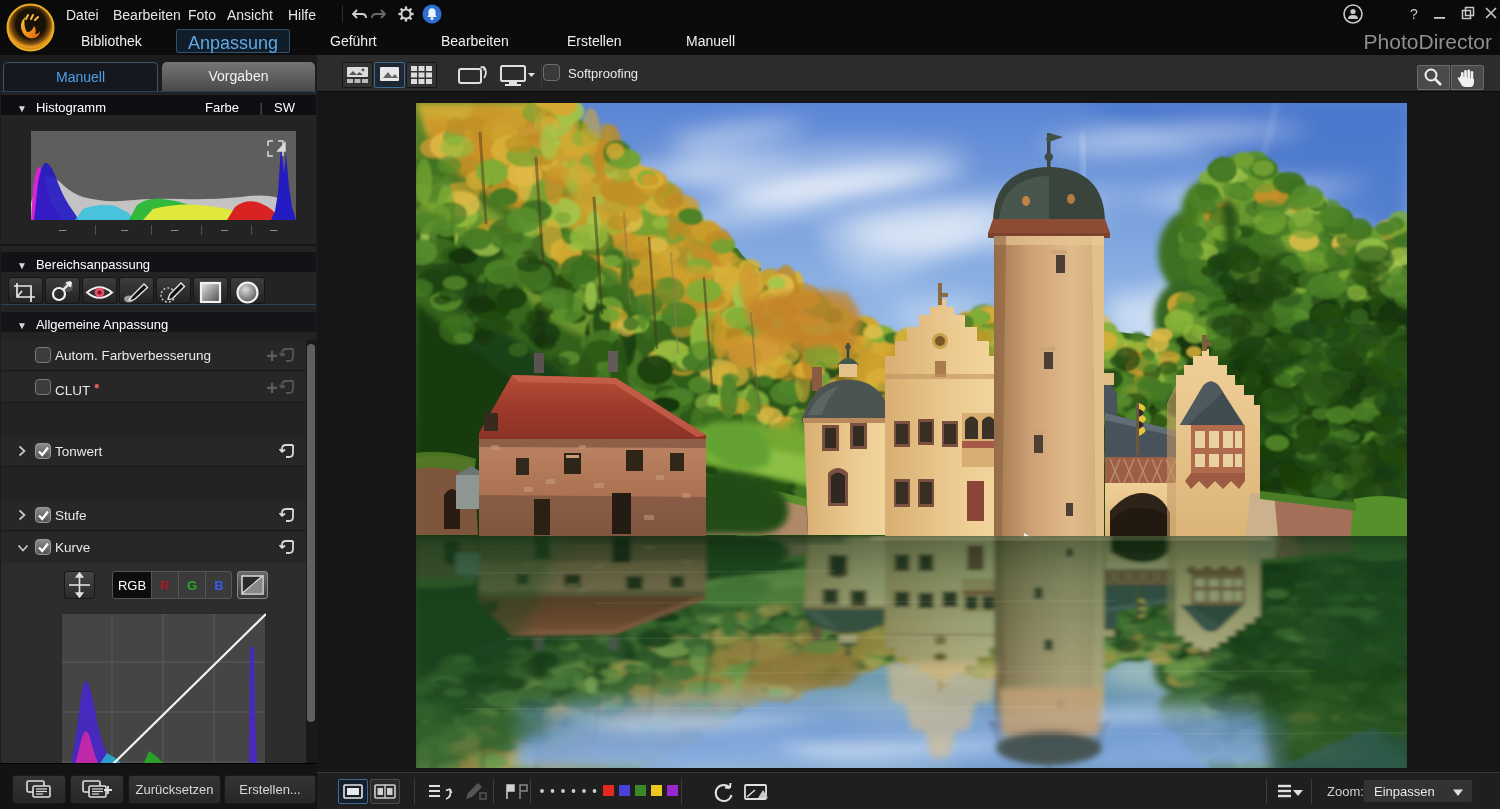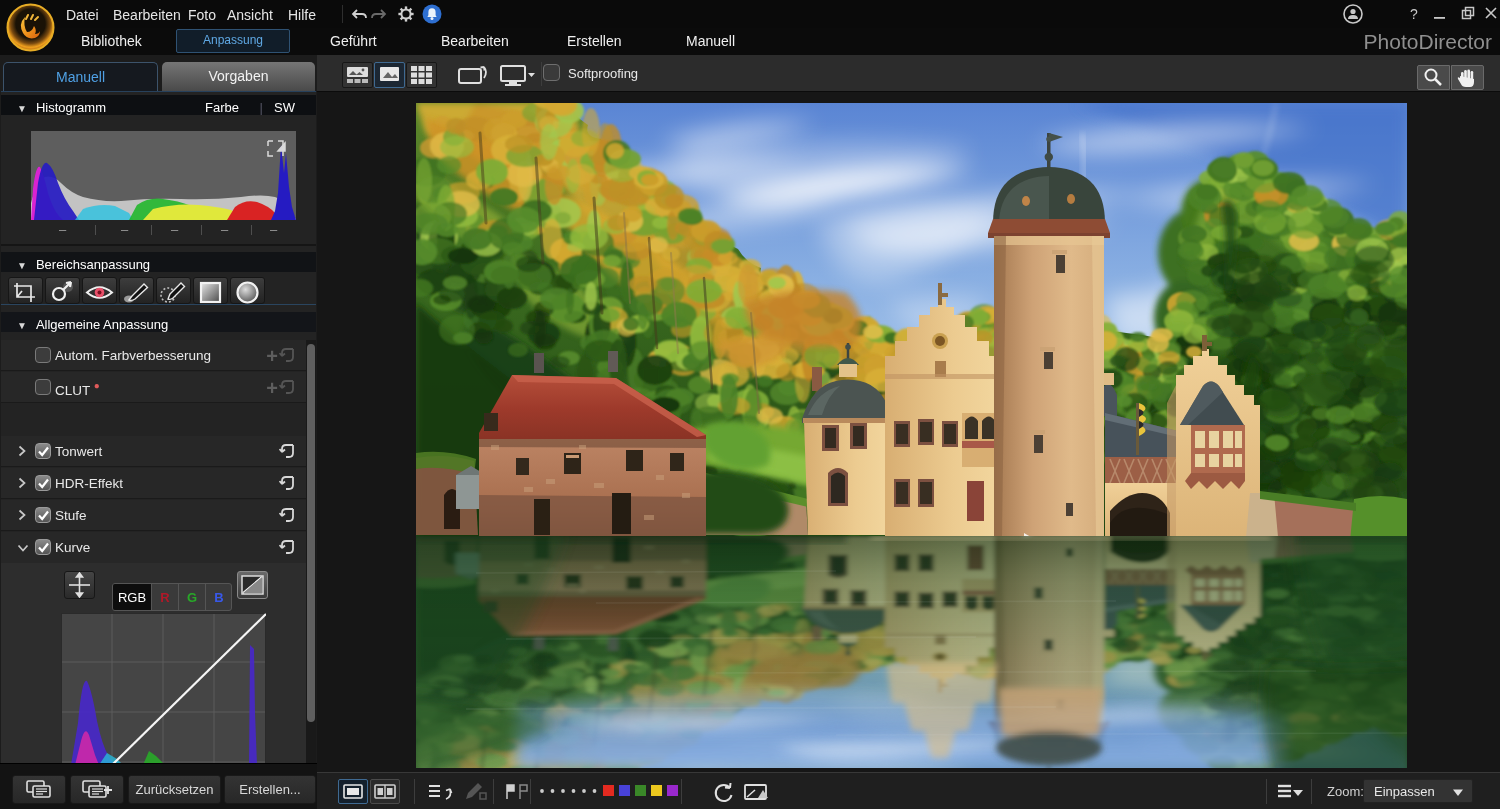--- a/index.html
+++ b/index.html
@@ -6,21 +6,21 @@
   html,body { width:1500px; height:809px; overflow:hidden; background:#000; }
   body { font-family:"Liberation Sans", sans-serif; position:relative; }
   .abs { position:absolute; }
 
   
   #titlebar { left:0; top:0; width:1500px; height:28px; background:#0a0a0a; }
   .menu { color:#e6e6e6; font-size:14px; top:7px; }
   #tabbar { left:0; top:28px; width:1500px; height:27px; background:#0b0b0b; }
   .modetab { color:#f0f0f0; font-size:14px; top:33px; }
   #anp-box { left:176px; top:29px; width:114px; height:24px; background:#111d29; border:1px solid #2f5273; border-radius:2px; }
-  #anp-box span { display:block; text-align:center; color:#5fa8e4; font-size:12px; margin-top:3px; }
+  #anp-box span { display:block; text-align:center; color:#5fa8e4; font-size:18px; margin-top:3px; }
   #photodirector { right:8px; top:30px; color:#8f8f8f; font-size:21px; }
 
   
   #leftpanel { left:0; top:55px; width:317px; height:754px; background:#1c1c1c; }
   .ltab { top:62px; height:29px; border-radius:5px 5px 0 0; font-size:14px; text-align:center; line-height:29px; }
   #tab-manuell { left:3px; width:155px; background:#15191f; border:1px solid #3c536b; border-bottom:none; color:#4fa0e4; }
   #tab-vorgaben { left:162px; width:153px; background:linear-gradient(#757575,#4a4a4a); color:#f2f2f2; }
   #lp-body { left:1px; top:91px; width:315px; height:672px; background:#232323; border-top:1px solid #27415c; }
   .sechead { position:absolute; left:0; width:100%; height:20px; background:#0d0f12; color:#ffffff; font-size:13px; line-height:26px; }
   .sechead .tri { display:inline-block; margin:0 9px 1px 16px; font-size:10px; color:#d8d8d8; }
@@ -234,32 +234,20 @@
         <path d="M2.5 1.5 L7.5 6 L2.5 10.5" stroke="#c8c8c8" stroke-width="1.7" fill="none"></path>
       </svg>
     <span class="chk on"><svg width="15" height="15" viewBox="0 0 15 15">
           <path d="M3 7.5 L6.2 11 L12 3.5" stroke="#fff" stroke-width="2.2" fill="none"></path>
         </svg></span>
     <span class="lbl">Tonwert</span>
     <svg class="abs" style="right:9px; top:6px;" width="18" height="18" viewBox="0 0 18 18">
         <path d="M14 3 L7 3 Q3 3 3 7 L3 10 M3 10 l-2.5 -3 M3 10 l3 -2.5 M14 3 l0 8 q0 4 -4 4 l-3 0" stroke="#d8d8d8" stroke-width="1.8" fill="none"></path>
       </svg>
   </div>
-  <div class="row" style="top:376px;">
-    <svg class="arr" width="10" height="12" viewBox="0 0 10 12">
-        <path d="M2.5 1.5 L7.5 6 L2.5 10.5" stroke="#c8c8c8" stroke-width="1.7" fill="none"></path>
-      </svg>
-    <span class="chk on"><svg width="15" height="15" viewBox="0 0 15 15">
-          <path d="M3 7.5 L6.2 11 L12 3.5" stroke="#fff" stroke-width="2.2" fill="none"></path>
-        </svg></span>
-    <span class="lbl">HDR-Effekt</span>
-    <svg class="abs" style="right:9px; top:6px;" width="18" height="18" viewBox="0 0 18 18">
-        <path d="M14 3 L7 3 Q3 3 3 7 L3 10 M3 10 l-2.5 -3 M3 10 l3 -2.5 M14 3 l0 8 q0 4 -4 4 l-3 0" stroke="#d8d8d8" stroke-width="1.8" fill="none"></path>
-      </svg>
-  </div>
   <div class="row" style="top:408px;">
     <svg class="arr" width="10" height="12" viewBox="0 0 10 12">
         <path d="M2.5 1.5 L7.5 6 L2.5 10.5" stroke="#c8c8c8" stroke-width="1.7" fill="none"></path>
       </svg>
     <span class="chk on"><svg width="15" height="15" viewBox="0 0 15 15">
           <path d="M3 7.5 L6.2 11 L12 3.5" stroke="#fff" stroke-width="2.2" fill="none"></path>
         </svg></span>
     <span class="lbl">Stufe</span>
     <svg class="abs" style="right:9px; top:6px;" width="18" height="18" viewBox="0 0 18 18">
         <path d="M14 3 L7 3 Q3 3 3 7 L3 10 M3 10 l-2.5 -3 M3 10 l3 -2.5 M14 3 l0 8 q0 4 -4 4 l-3 0" stroke="#d8d8d8" stroke-width="1.8" fill="none"></path>
@@ -284,21 +272,21 @@
       <svg width="29" height="26" viewBox="0 0 29 26">
           <g stroke="#e0e0e0" stroke-width="1.6" fill="#e0e0e0">
             <line x1="14.5" y1="5" x2="14.5" y2="21"></line>
             <line x1="4" y1="13" x2="25" y2="13"></line>
             <path d="M14.5 1 l-3 4 l6 0 z"></path>
             <path d="M14.5 25 l-3 -4 l6 0 z"></path>
           </g>
         </svg>
     </div>
 
-    <div class="abs" style="left:111px; top:20px; width:120px; height:28px; border:1px solid #555; border-radius:3px; background:#3a3a3a; overflow:hidden;">
+    <div class="abs" style="left:111px; top:8px; width:120px; height:28px; border:1px solid #555; border-radius:3px; background:#3a3a3a; overflow:hidden;">
       <div class="abs" style="left:0; top:0; width:38px; height:28px; background:#0d0d0d; color:#fff; font-size:13px; text-align:center; line-height:27px;">RGB</div>
       <div class="abs" style="left:38px; top:0; width:27px; height:28px; border-left:1px solid #555; color:#b01828; font-size:13px; font-weight:bold; text-align:center; line-height:27px;">R</div>
       <div class="abs" style="left:65px; top:0; width:27px; height:28px; border-left:1px solid #555; color:#28a828; font-size:13px; font-weight:bold; text-align:center; line-height:27px;">G</div>
       <div class="abs" style="left:92px; top:0; width:27px; height:28px; border-left:1px solid #555; color:#3858e8; font-size:13px; font-weight:bold; text-align:center; line-height:27px;">B</div>
     </div>
     <div class="abs" style="left:236px; top:8px; width:31px; height:28px; background:linear-gradient(#6a6a6a,#3a3a3a); border:1px solid #8a8a8a; border-radius:3px;">
       <svg width="29" height="26" viewBox="0 0 29 26">
           <rect x="4" y="4" width="21" height="18" fill="#2a2a2a" stroke="#ddd" stroke-width="1.5"></rect>
           <path d="M5 21 L24 5" stroke="#fff" stroke-width="1.8"></path>
           <path d="M5 21 L24 21 L24 5 Z" fill="#888"></path>

